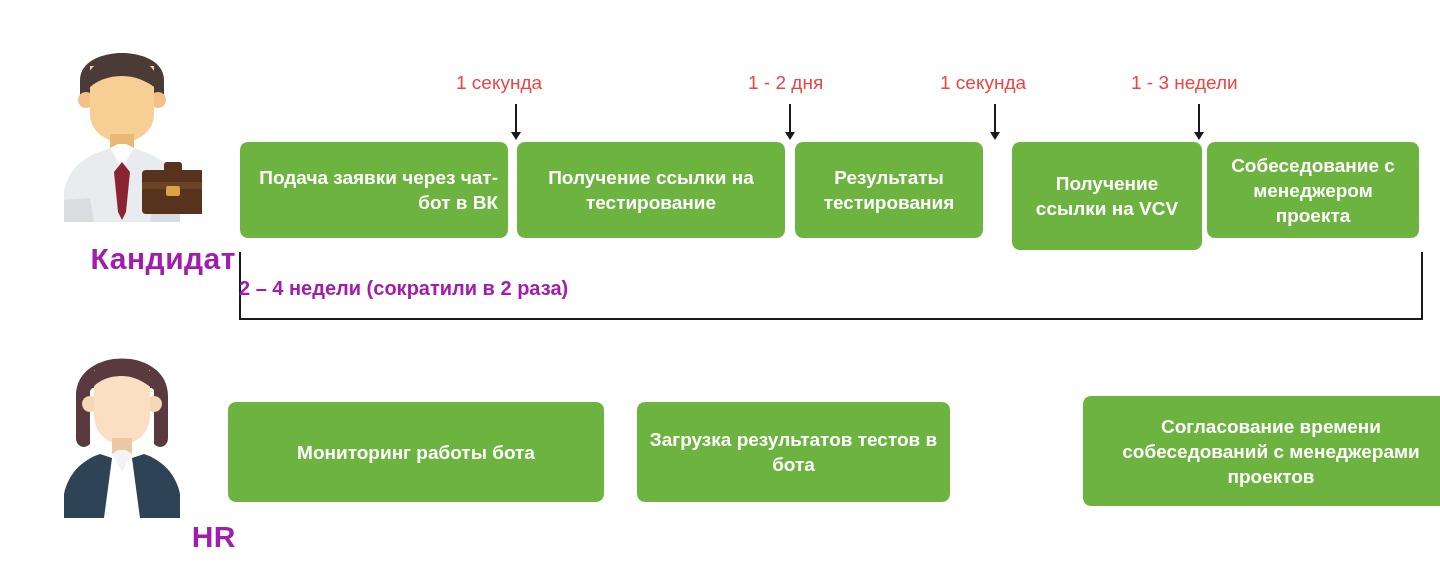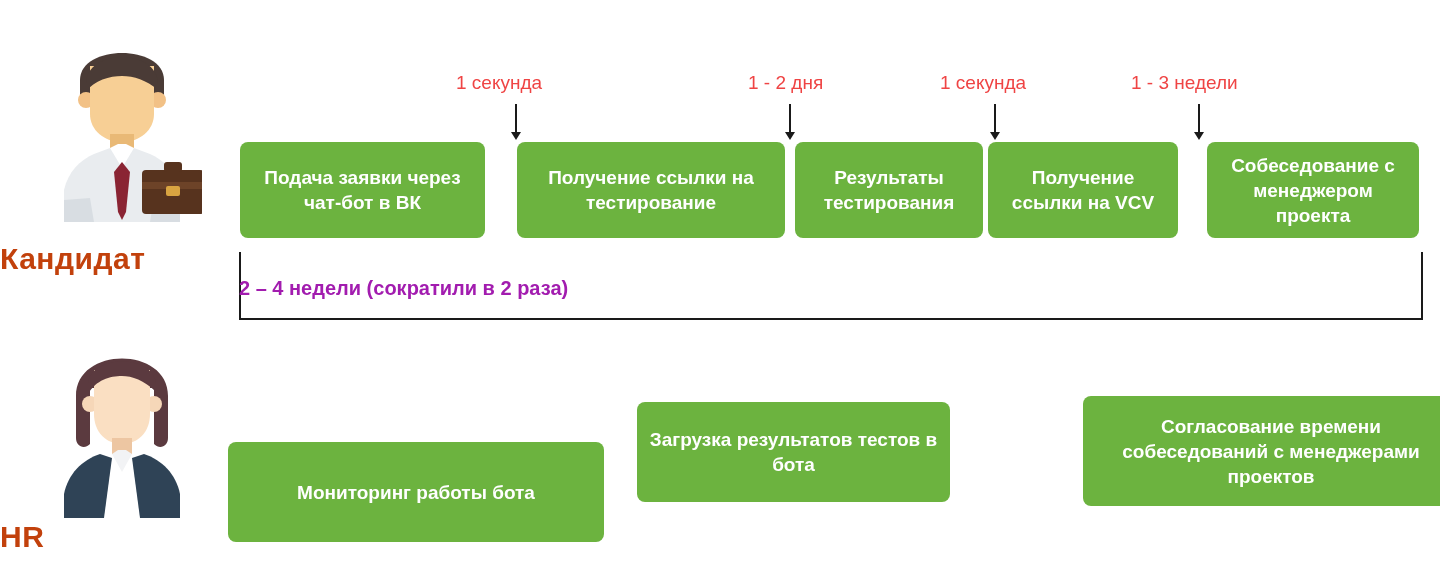--- a/index.html
+++ b/index.html
@@ -23,22 +23,22 @@
     top: 0;
     width: 236px;
     height: 582px;
   }
 
   .role-label {
     position: absolute;
     font-weight: bold;
     font-size: 30px;
     letter-spacing: 0.5px;
-    color: #c2410c;
-    text-align: left;
+    color: #a21caf;
+    text-align: right;
     width: 236px;
     left: 0;
   }
   .role-label.candidate { top: 242px; }
   .role-label.hr { top: 520px; }
 
   
   .avatar {
     position: absolute;
     width: 160px;
@@ -172,30 +172,30 @@
 
 <div class="arrow-down" style="left:789px; top:104px; height:30px;"></div>
 <div class="arrow-head" style="left:785px; top:132px;"></div>
 
 <div class="arrow-down" style="left:994px; top:104px; height:30px;"></div>
 <div class="arrow-head" style="left:990px; top:132px;"></div>
 
 <div class="arrow-down" style="left:1198px; top:104px; height:30px;"></div>
 <div class="arrow-head" style="left:1194px; top:132px;"></div>
 
-<div class="green-box" style="left:240px; top:142px; width:245px; height:96px;">Подача заявки через чат-бот в ВК</div>
+<div class="green-box" style="left:240px; top:142px; width:268px; height:96px;text-align:right;">Подача заявки через чат-бот в ВК</div>
 
 <div class="green-box" style="left:517px; top:142px; width:268px; height:96px;">Получение ссылки на тестирование</div>
 
 <div class="green-box" style="left:795px; top:142px; width:188px; height:96px;">Результаты тестирования</div>
 
-<div class="green-box" style="left:988px; top:142px; width:190px; height:96px;">Получение ссылки на VCV</div>
+<div class="green-box" style="left:1012px; top:142px; width:190px; height:108px;">Получение ссылки на VCV</div>
 
 <div class="green-box" style="left:1207px; top:142px; width:212px; height:96px;">Собеседование с менеджером проекта</div>
 
 <div class="bracket" style="left:239px; top:252px; width:1180px; height:66px;"></div>
 <div class="total-label" style="left:239px; top:277px; width:1180px;">2 – 4 недели (сократили в 2 раза)</div>
 
-<div class="green-box" style="left:228px; top:402px; width:376px; height:100px;margin-top:40px;">Мониторинг работы бота</div>
+<div class="green-box" style="left:228px; top:402px; width:376px; height:100px;">Мониторинг работы бота</div>
 
 <div class="green-box" style="left:637px; top:402px; width:313px; height:100px;">Загрузка результатов тестов в бота</div>
 
 <div class="green-box" style="left:1083px; top:396px; width:376px; height:110px;">Согласование времени собеседований с менеджерами проектов</div>
 
 </body></html>

